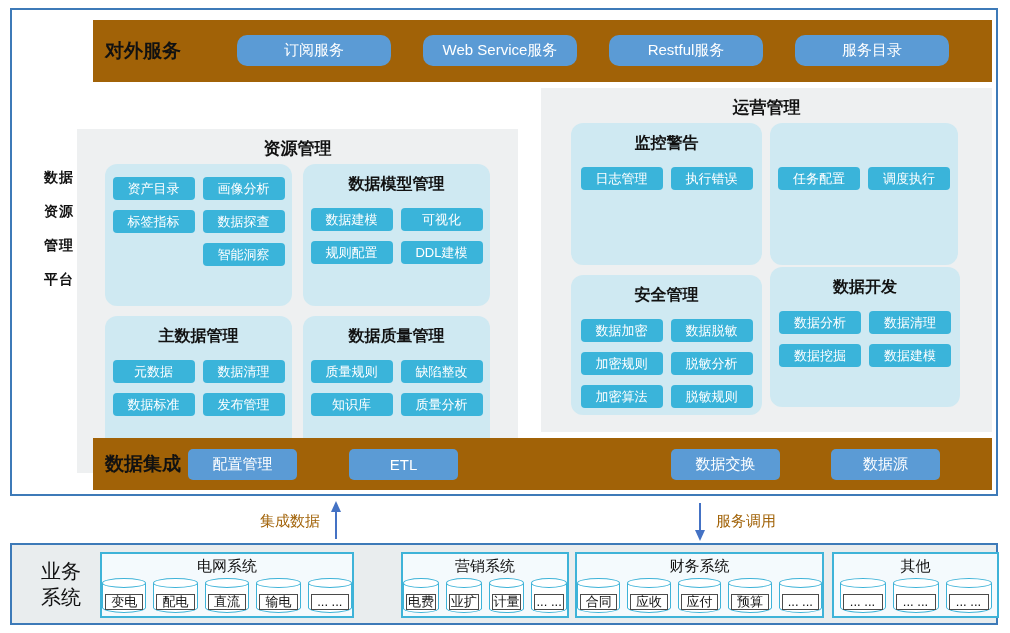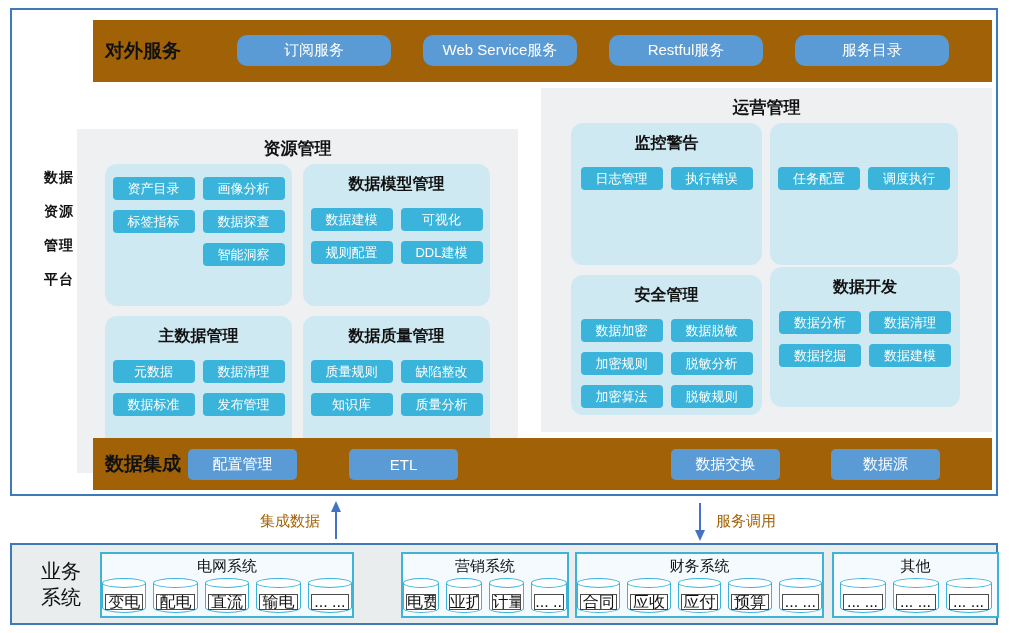--- a/index.html
+++ b/index.html
@@ -111,21 +111,21 @@
     background:#fff; border:1px solid #3eb3d8; border-top:none;
     border-radius:0 0 23px 23px / 0 0 6px 6px;
   }
   .cyl-top {
     position:absolute; top:0; left:0; right:0; height:10px;
     background:#fff; border:1px solid #3eb3d8; border-radius:50%;
   }
   .cyl-label {
     position:absolute; left:3px; right:3px; bottom:4px;
     background:#fff; border:1px solid #4a4a4a;
-    font-size:16px; line-height:14px; text-align:center; color:#111;
+    font-size:13px; line-height:14px; text-align:center; color:#111;
     white-space:nowrap; overflow:hidden;
   }
 </style>
 </head>
 <body>
 
 <div class="page">
 
   <div class="main-box">
     <div class="side-label">

